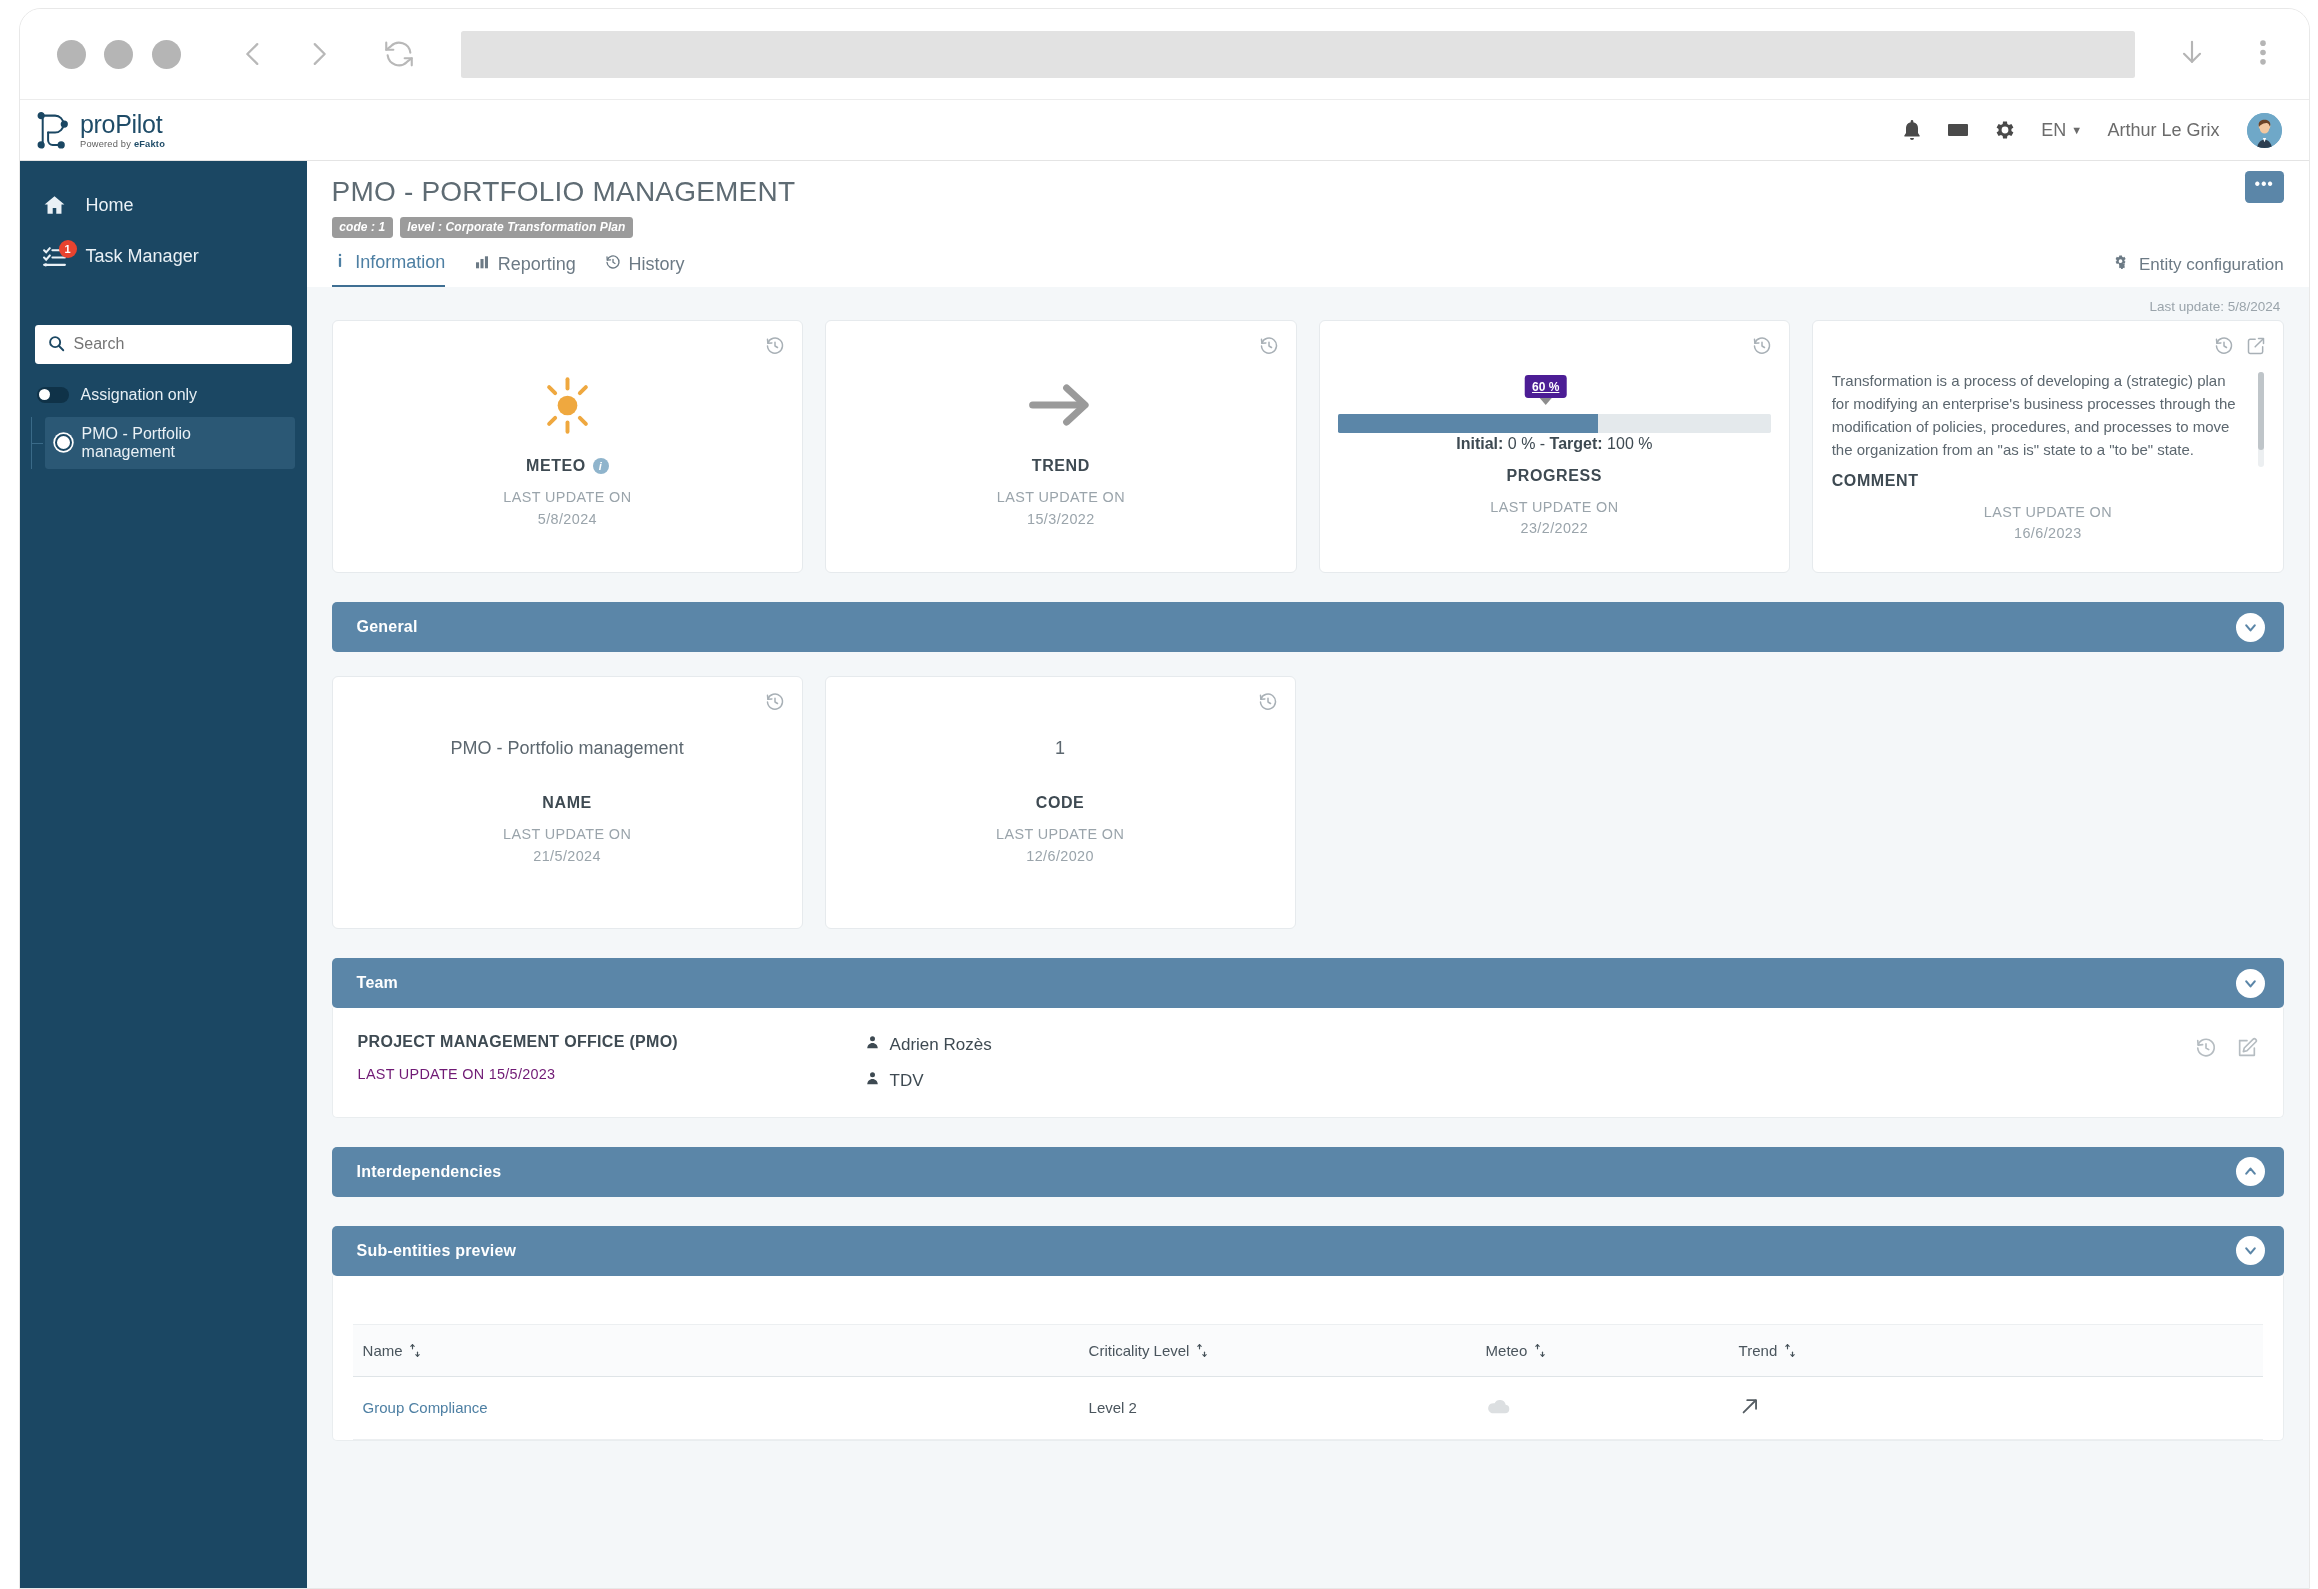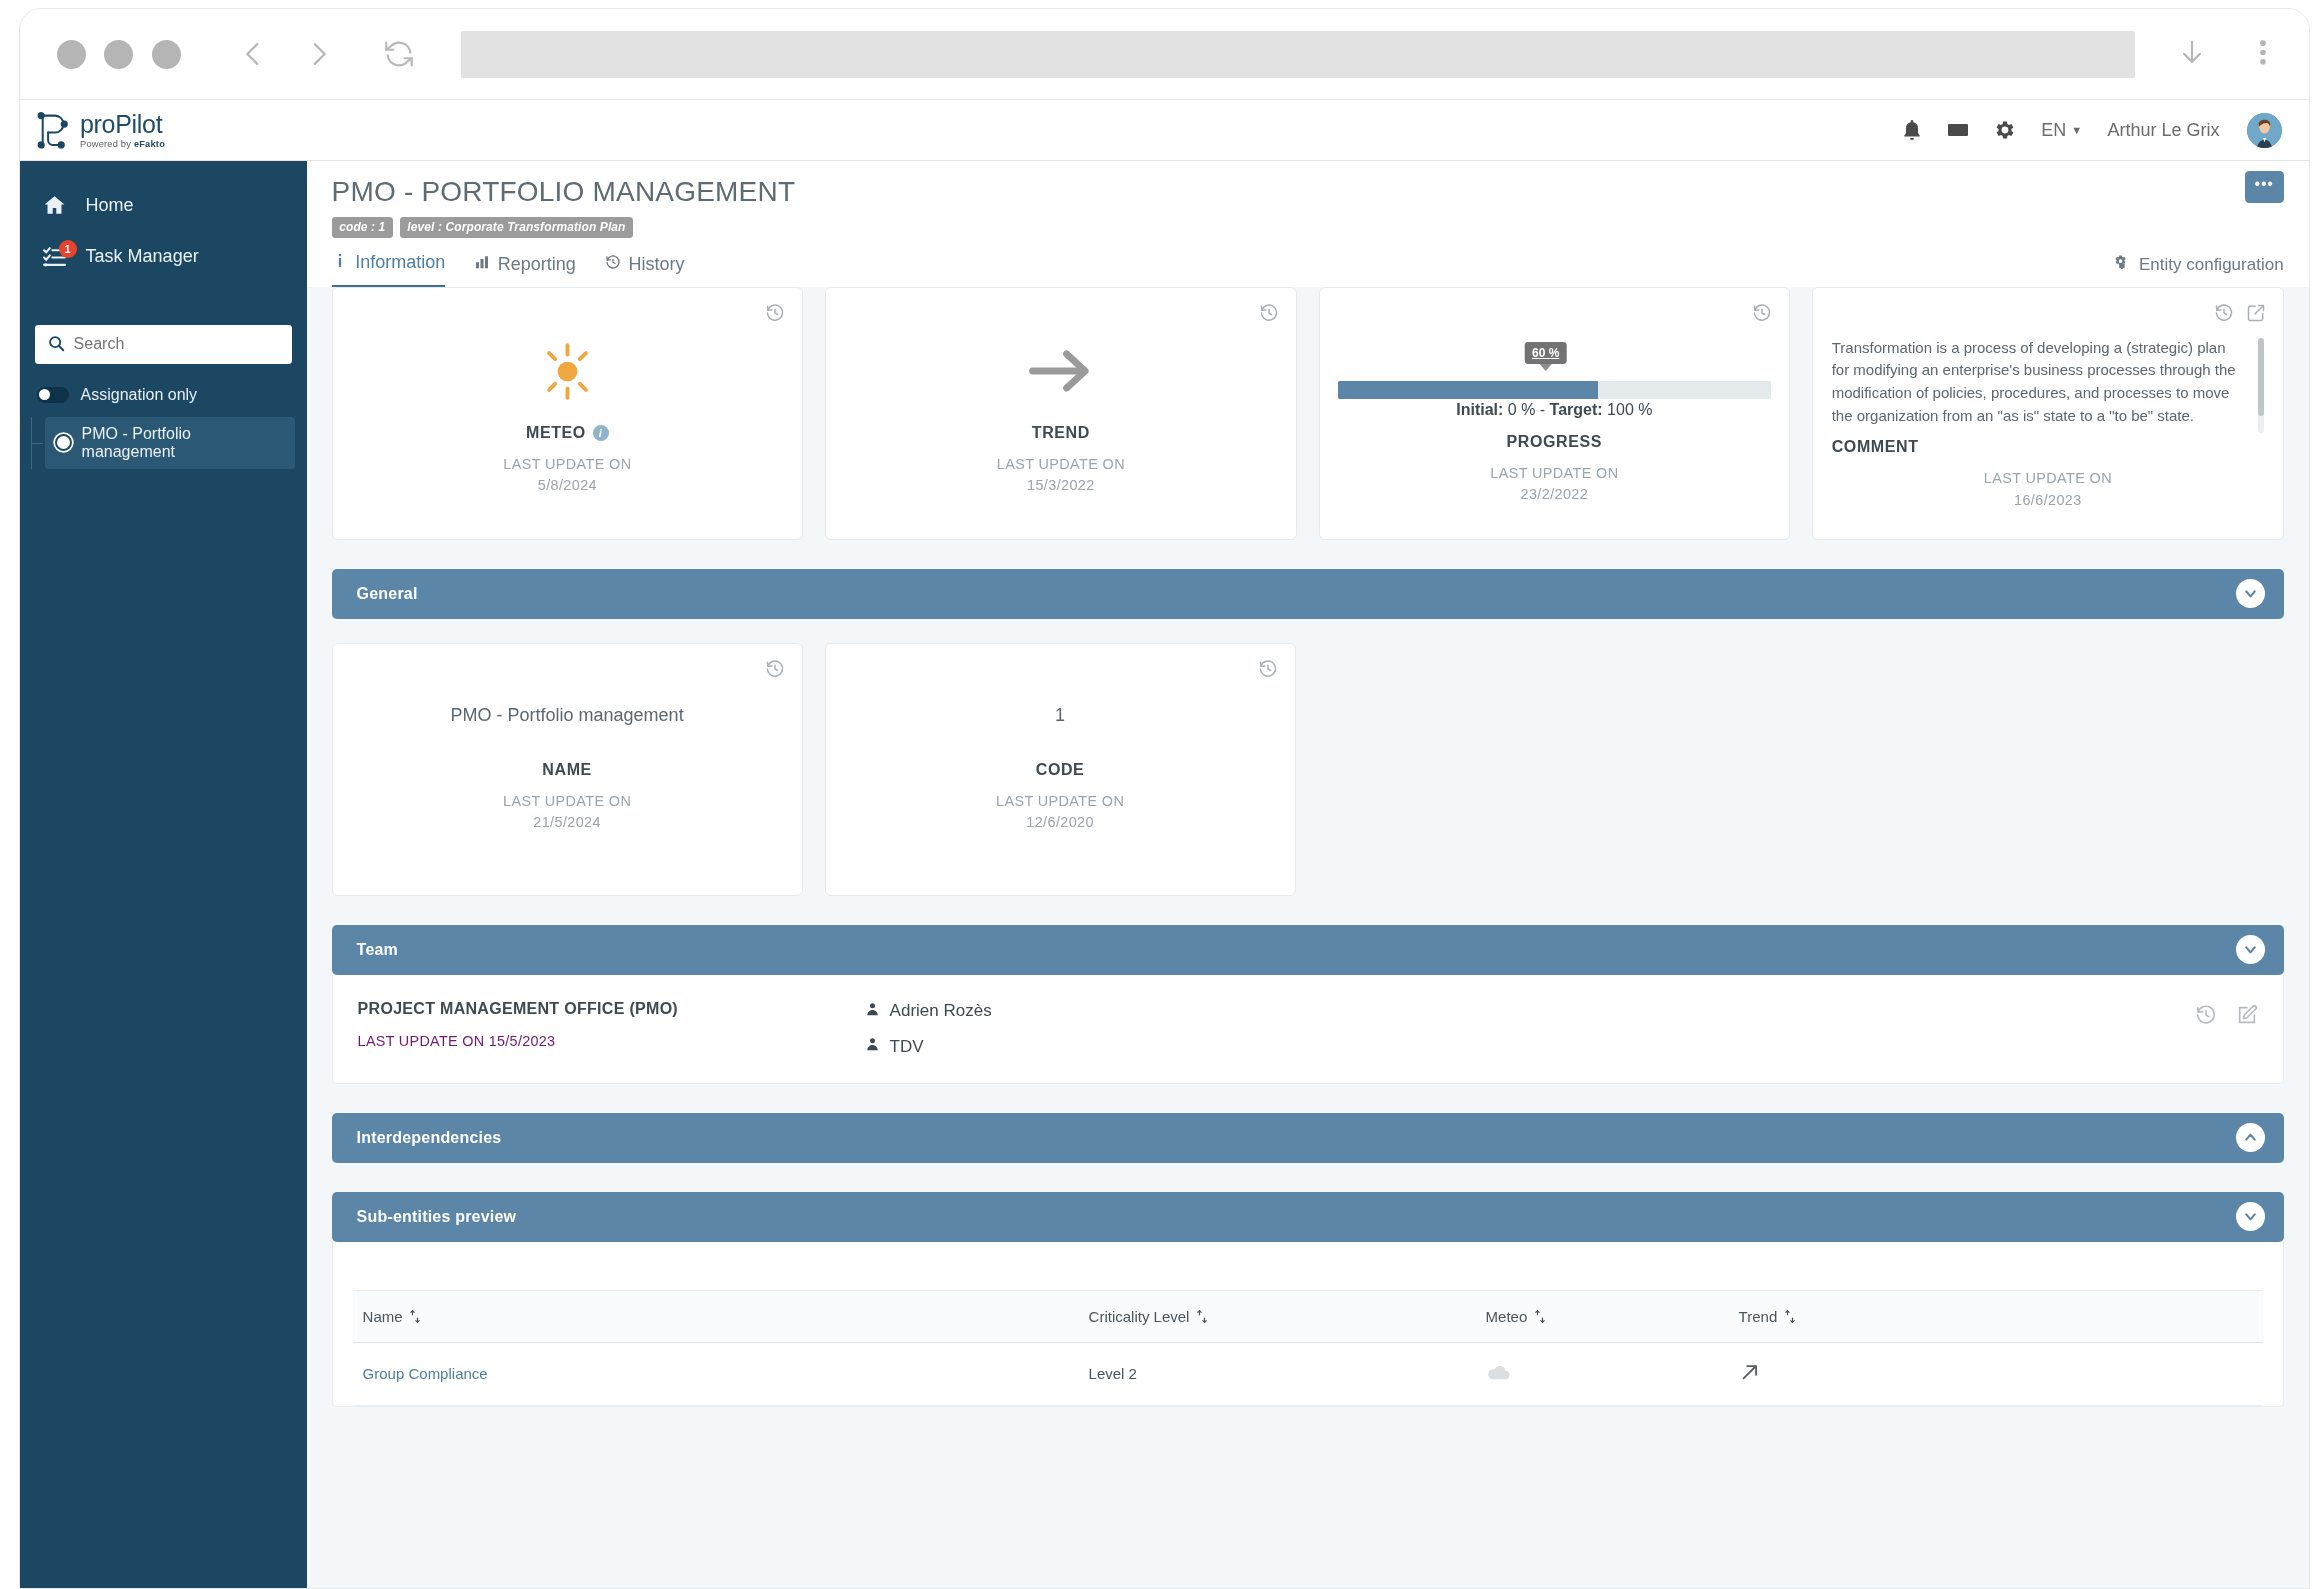--- a/index.html
+++ b/index.html
@@ -223,21 +223,21 @@
     letter-spacing: 0.4px;
   }
   .sun { width: 63px; height: 63px; }
   .arrow-right { width: 68px; height: 44px; color: #9a9a9a; }
 
   
   .progress-card { justify-content: flex-start; padding-top: 54px; }
   .prog-bubble-wrap { width: 100%; position: relative; height: 34px; }
   .prog-bubble {
     position: absolute; left: 47%; transform: translateX(-50%);
-    background: #737373; color: #fff; font-size: 12px;
+    background: #4c1d95; color: #fff; font-size: 12px;
     padding: 4.2px 7.6px; border-radius: 3.4px; font-weight: bold; text-decoration: underline;
   }
   .prog-bubble::after {
     content: ''; position: absolute; left: 50%; top: 100%;
     transform: translateX(-50%);
     border-left: 6px solid transparent; border-right: 6px solid transparent;
     border-top: 7.6px solid #8d8d8d;
   }
   .prog-track {
     width: 100%; height: 18.6px; background: #e4e9ec; border-radius: 1.7px;
@@ -539,20 +539,21 @@
                   <path d="M9.8 3.2 9.5 5a5.3 5.3 0 0 0-1.2.7L6.6 5 5 7.8l1.4 1.1a5.2 5.2 0 0 0 0 1.4L5 11.4l1.6 2.8 1.7-.7a5.3 5.3 0 0 0 1.2.7l.3 1.8h3.2l.3-1.8a5.3 5.3 0 0 0 1.2-.7l1.7.7 1.6-2.8-1.4-1.1a5.2 5.2 0 0 0 0-1.4L18 7.8 16.4 5l-1.7.7a5.3 5.3 0 0 0-1.2-.7l-.3-1.8zm1.6 4.9a2.4 2.4 0 1 1-2.4 2.4 2.4 2.4 0 0 1 2.4-2.4z"></path>
                   <path d="M18.1 14.3l-.2 1.2a3.6 3.6 0 0 0-.8.5l-1.1-.5-1.1 1.9.9.8a3.5 3.5 0 0 0 0 .9l-.9.8 1.1 1.9 1.1-.5a3.6 3.6 0 0 0 .8.5l.2 1.2h2.2l.2-1.2a3.6 3.6 0 0 0 .8-.5l1.1.5 1.1-1.9-.9-.8a3.5 3.5 0 0 0 0-.9l.9-.8-1.1-1.9-1.1.5a3.6 3.6 0 0 0-.8-.5l-.2-1.2z" transform="translate(-4.5,-0.5) scale(0.92)"></path>
                 </svg>
             </span>
             <span>Entity configuration</span>
           </div>
         </div>
       </div>
 
       <div class="content">
+        <div class="last-update">Last update: 5/8/2024</div>
 
         <div class="kpi-row">
 
           <div class="card">
             <div class="card-actions">
               <span>
                 <svg viewBox="0 0 24 24" fill="none" stroke="currentColor" stroke-width="1.8" stroke-linecap="round" stroke-linejoin="round">
                     <path d="M3.5 8.5A9 9 0 1 1 3 12"></path>
                     <polyline points="3 4 3.5 8.8 8.3 8.3"></polyline>
                     <polyline points="12 7.5 12 12 15 13.8"></polyline>

